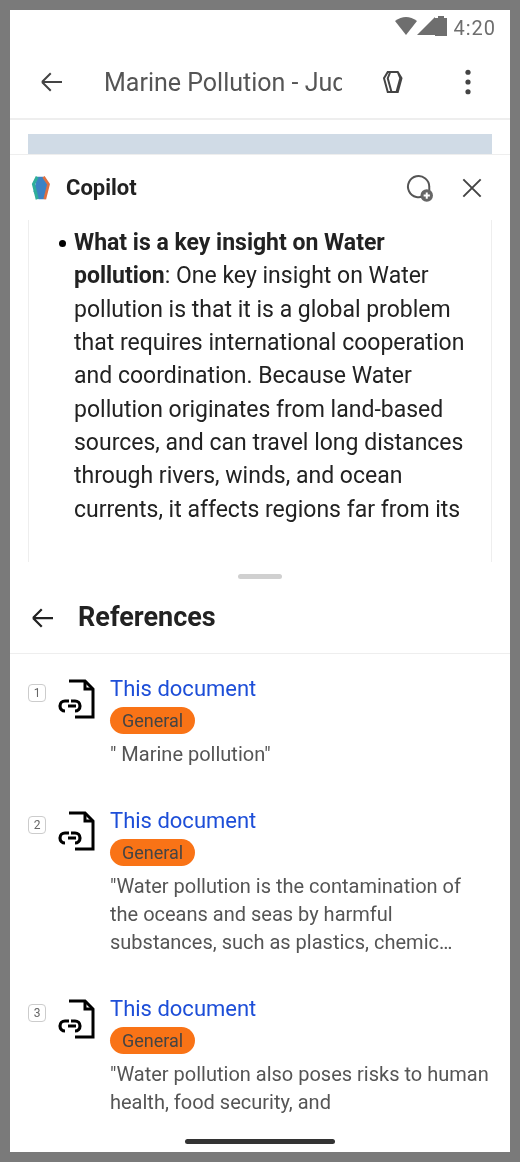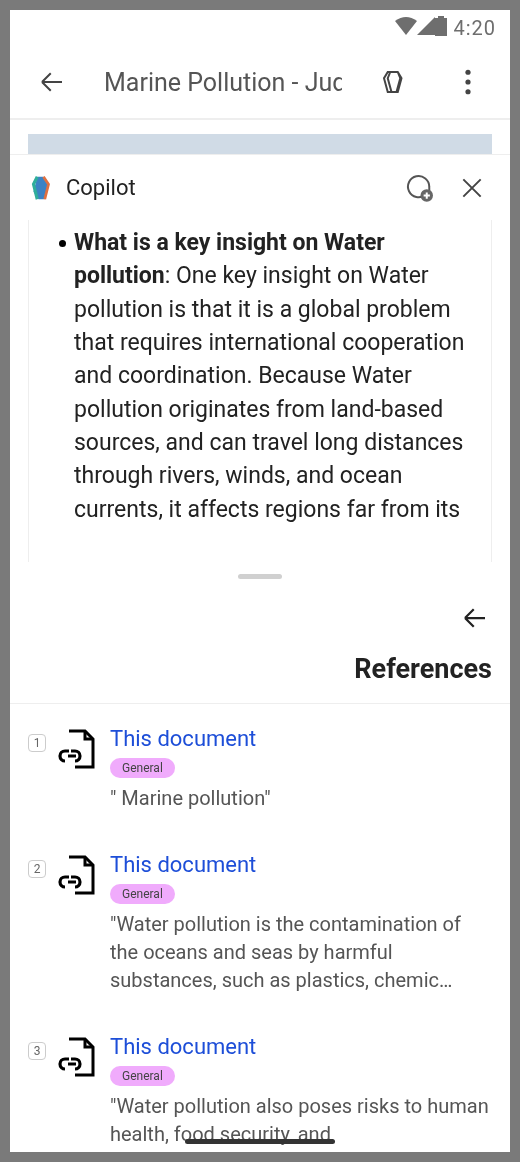--- a/index.html
+++ b/index.html
@@ -74,21 +74,21 @@
       gap: 10px;
       border-top: 1px solid #eee;
     }
     .copilot-logo {
       width: 30px; height: 30px;
       flex: 0 0 auto;
     }
     .copilot-title {
       flex: 1;
       font-size: 22px;
-      font-weight: 400;
+      font-weight: 700;
       color: #222;
     }
     
     .response-area {
       flex: 0 0 auto;
       padding: 6px 24px 0 24px;
       height: 342px;
       overflow: hidden;
       border-left: 1px solid #eee;
       border-right: 1px solid #eee;
@@ -111,25 +111,24 @@
     }
     .bullet-text .bold { font-weight: 700; }
     
     .drag-wrap {
       display:flex; justify-content:center; padding: 12px 0 10px;
     }
     .drag-handle { width: 44px; height: 5px; background: #d0d0d0; border-radius: 3px; }
     
     .refs-header {
       display: flex;
-      align-items: flex-end;
+      align-items: flex-start;
       gap: 18px;
-      padding: 12px 18px 18px 2px;
+      padding: 12px 18px 18px 16px;
       border-bottom: 1px solid #eee;
-      flex-direction: column;
     }
     .refs-title { font-size: 27px; font-weight: 700; color: #222; }
     .refs-list {
       padding: 22px 18px 0 18px;
       display: flex;
       flex-direction: column;
       gap: 40px;
       flex: 1;
       overflow: hidden;
     }
@@ -153,23 +152,23 @@
       padding-top: 2px;
     }
     .ref-body { flex: 1; min-width: 0; }
     .ref-source {
       font-size: 22px;
       color: #1d4ed8;
       margin-bottom: 6px;
     }
     .ref-badge {
       display: inline-block;
-      background: #f0abfc;
+      background: #f97316;
       color: #444;
-      font-size: 12px;
+      font-size: 18px;
       padding: 3px 12px;
       border-radius: 14px;
       margin-bottom: 6px;
     }
     .ref-snippet {
       font-size: 20px;
       color: #555;
       line-height: 1.4;
       overflow: hidden;
     }

